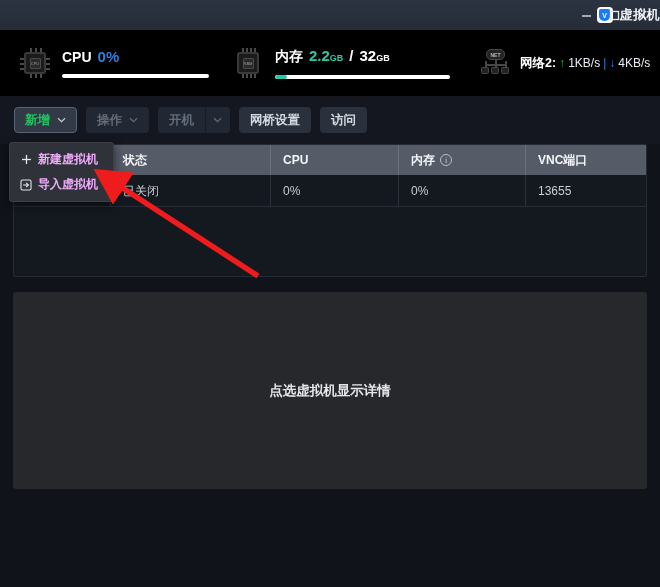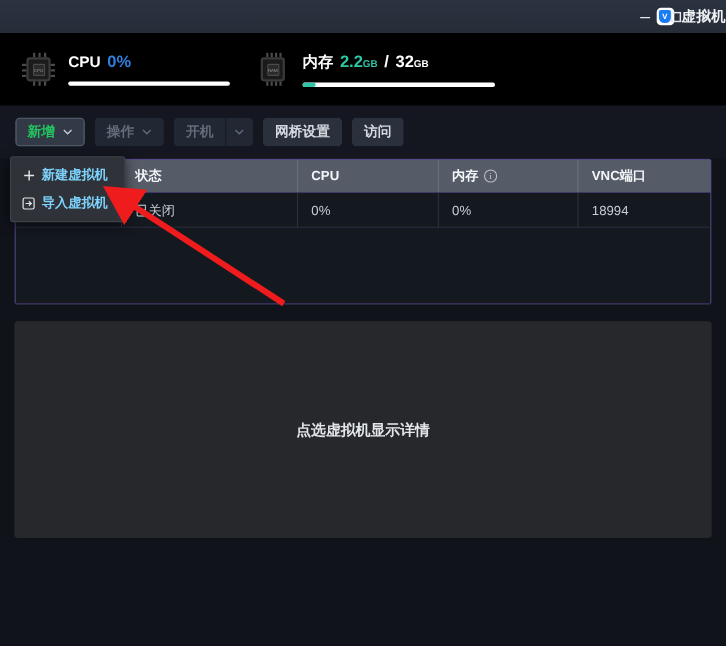--- a/index.html
+++ b/index.html
@@ -142,21 +142,21 @@
   .tbtn.split-arrow {
     border-top-left-radius: 0; border-bottom-left-radius: 0;
     padding: 0 7px; border-left: 1px solid #171b23;
   }
   .spacer { flex: 1; }
   .tbtn.right { margin-right: 0; background: #2a303c; color: #cdd3db; }
 
   
   .table-panel {
     position: absolute; left: 13px; top: 144px; width: 634px; height: 133px;
-    background: #8b5cf6; border: 1px solid #262b35; border-radius: 2px;
+    background: #404040; border: 1px solid #262b35; border-radius: 2px;
     overflow: hidden;
   }
   .thead { display: flex; height: 30px; background: #555b67; }
   .th {
     display: flex; align-items: center; padding: 0 12px;
     color: #f4f6f9; font-size: 12px; font-weight: bold;
     border-right: 1px solid #6b717c; height: 30px;
   }
   .th:last-child { border-right: none; }
   .trow { display: flex; height: 32px; background: #14181f; border-bottom: 1px solid #262b35; }
@@ -189,21 +189,21 @@
   .detail-text { color: #e3e6ea; font-size: 13.5px; font-weight: bold; }
 
   
   .dropdown {
     position: absolute; left: 9px; top: 142px; width: 105px;
     background: #2f3238; border: 1px solid #3c4049; border-radius: 3px;
     box-shadow: 0 3px 10px rgba(0,0,0,.55); padding: 4px 0; z-index: 30;
   }
   .dd-item {
     display: flex; align-items: center; height: 25px; padding: 0 8px;
-    color: #7dd3fc; font-size: 12px; font-weight: bold; white-space: nowrap;
+    color: #f0abfc; font-size: 12px; font-weight: bold; white-space: nowrap;
   }
   .dd-ico {
     width: 16px; display: flex; align-items: center; justify-content: center;
     color: #dfe3e8; font-size: 12px; margin-right: 4px;
   }
   .dd-ico svg { display: block; }
 
   
   .annot { position: absolute; left: 0; top: 0; width: 660px; height: 587px; pointer-events: none; z-index: 40; }
 </style>
@@ -292,20 +292,44 @@
           <span class="stat-val-mem"><span>2.2</span><span class="unit">GB</span></span>
           <span class="mem-sep">/</span>
           <span class="mem-total"><span>32</span><span class="unit">GB</span></span>
         </div>
         <div class="bar-track">
             <div class="bar-fill" style="width: 7%;"></div>
           </div>
       </div>
     </div>
 
+    <div class="stat" id="stat-net">
+      <div class="stat-icon">
+        <div class="netico">
+          <div class="badge">NET</div>
+          <i class="wire h"></i>
+            <i class="wire v1"></i>
+            <i class="wire v2"></i>
+            <i class="wire v3"></i>
+          <div class="node n1"></div>
+            <div class="node n2"></div>
+            <div class="node n3"></div>
+        </div>
+      </div>
+      <div class="stat-body">
+        <div class="net-line">
+          <span class="net-label">网络2:</span>
+          <span class="up-arrow">↑</span>
+          <span class="net-val">1KB/s</span>
+          <span class="net-divider">|</span>
+          <span class="down-arrow">↓</span>
+          <span class="net-val">4KB/s</span>
+        </div>
+      </div>
+    </div>
 
   </div>
 
   <div class="toolbar">
     <div class="tbtn active">
       <span>新增</span>
       <span class="chev">
         <svg width="9" height="6" viewBox="0 0 9 6">
             <path d="M1 1.2 L4.5 4.6 L8 1.2" fill="none" stroke="#d6dbe3" stroke-width="1.2"></path>
           </svg>
@@ -347,21 +371,21 @@
         <span>内存</span>
         <span class="info-i">i</span>
       </div>
       <div class="th col-4">VNC端口</div>
     </div>
     <div class="trow">
       <div class="td col-0"></div>
       <div class="td col-1">已关闭</div>
       <div class="td col-2">0%</div>
       <div class="td col-3">0%</div>
-      <div class="td col-4">18994</div>
+      <div class="td col-4">13655</div>
     </div>
     <div class="table-body-fill"></div>
   </div>
 
   <div class="detail-panel">
     <div class="detail-text">点选虚拟机显示详情</div>
   </div>
 
   <div class="dropdown">
     <div class="dd-item">

